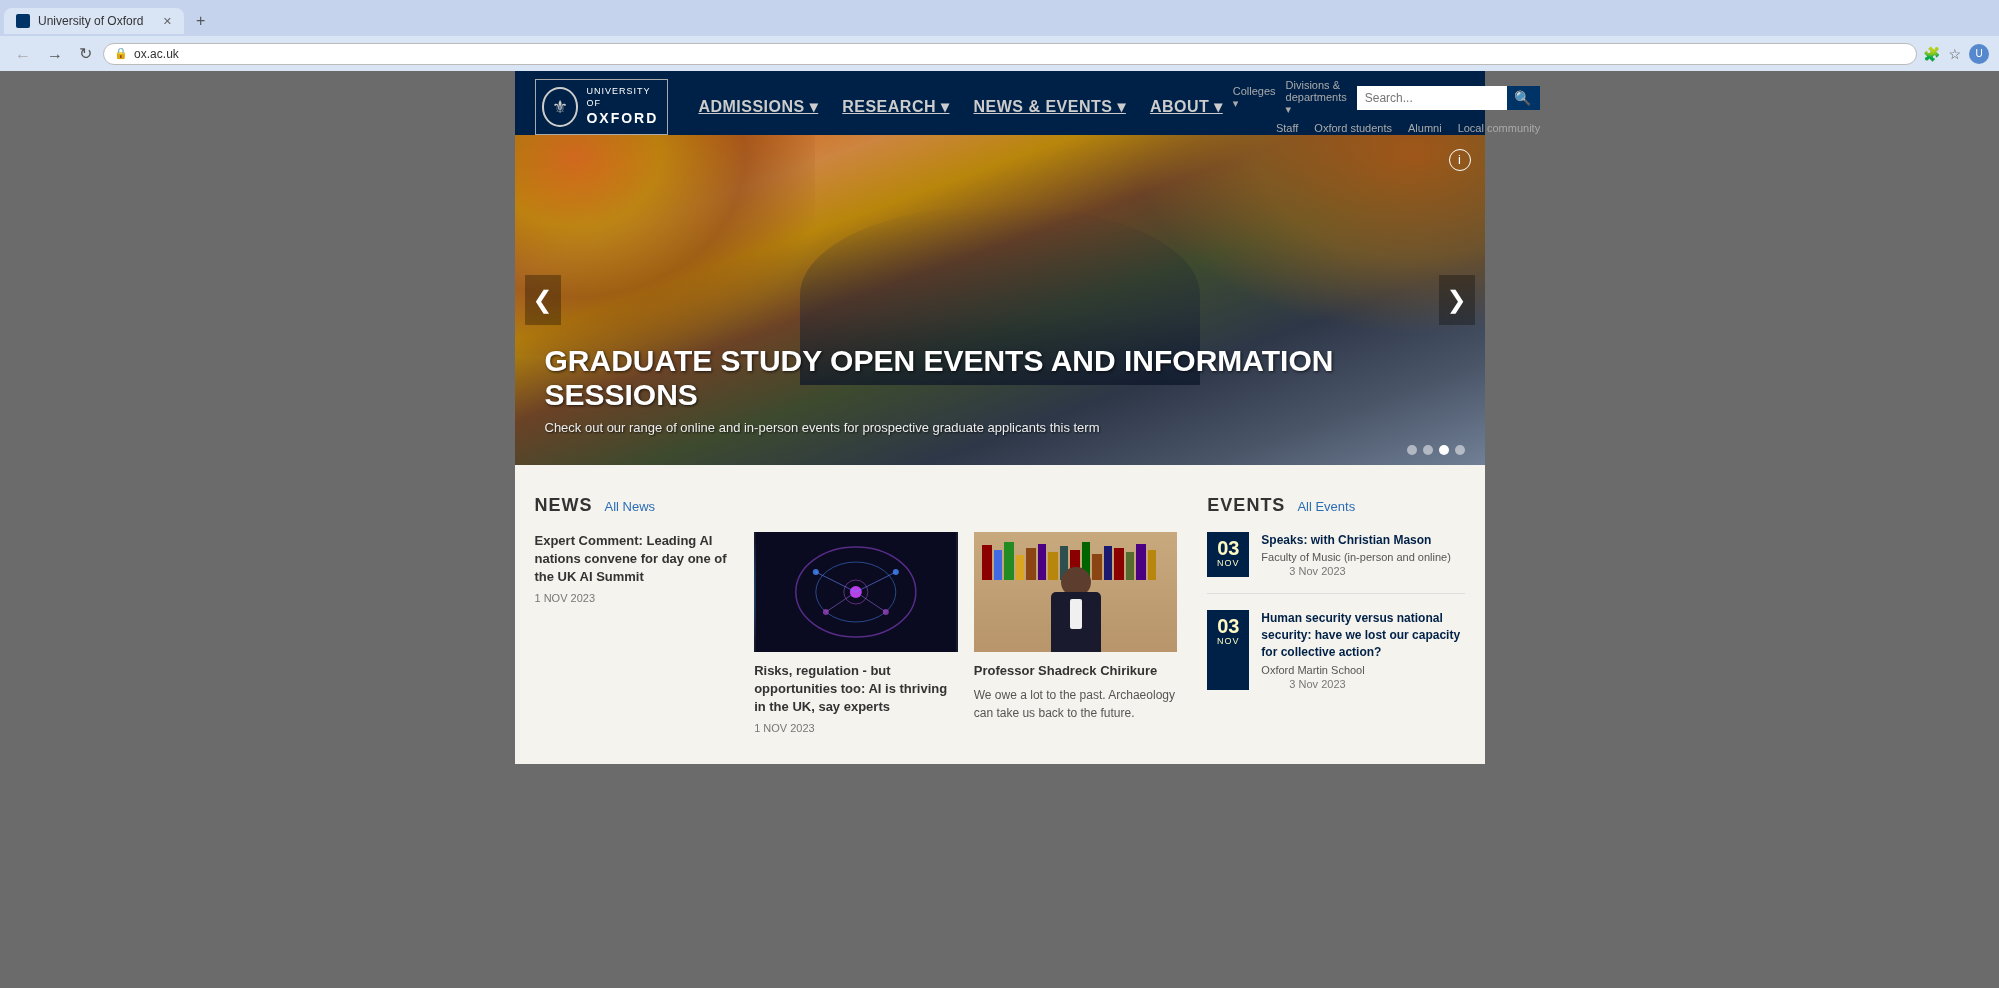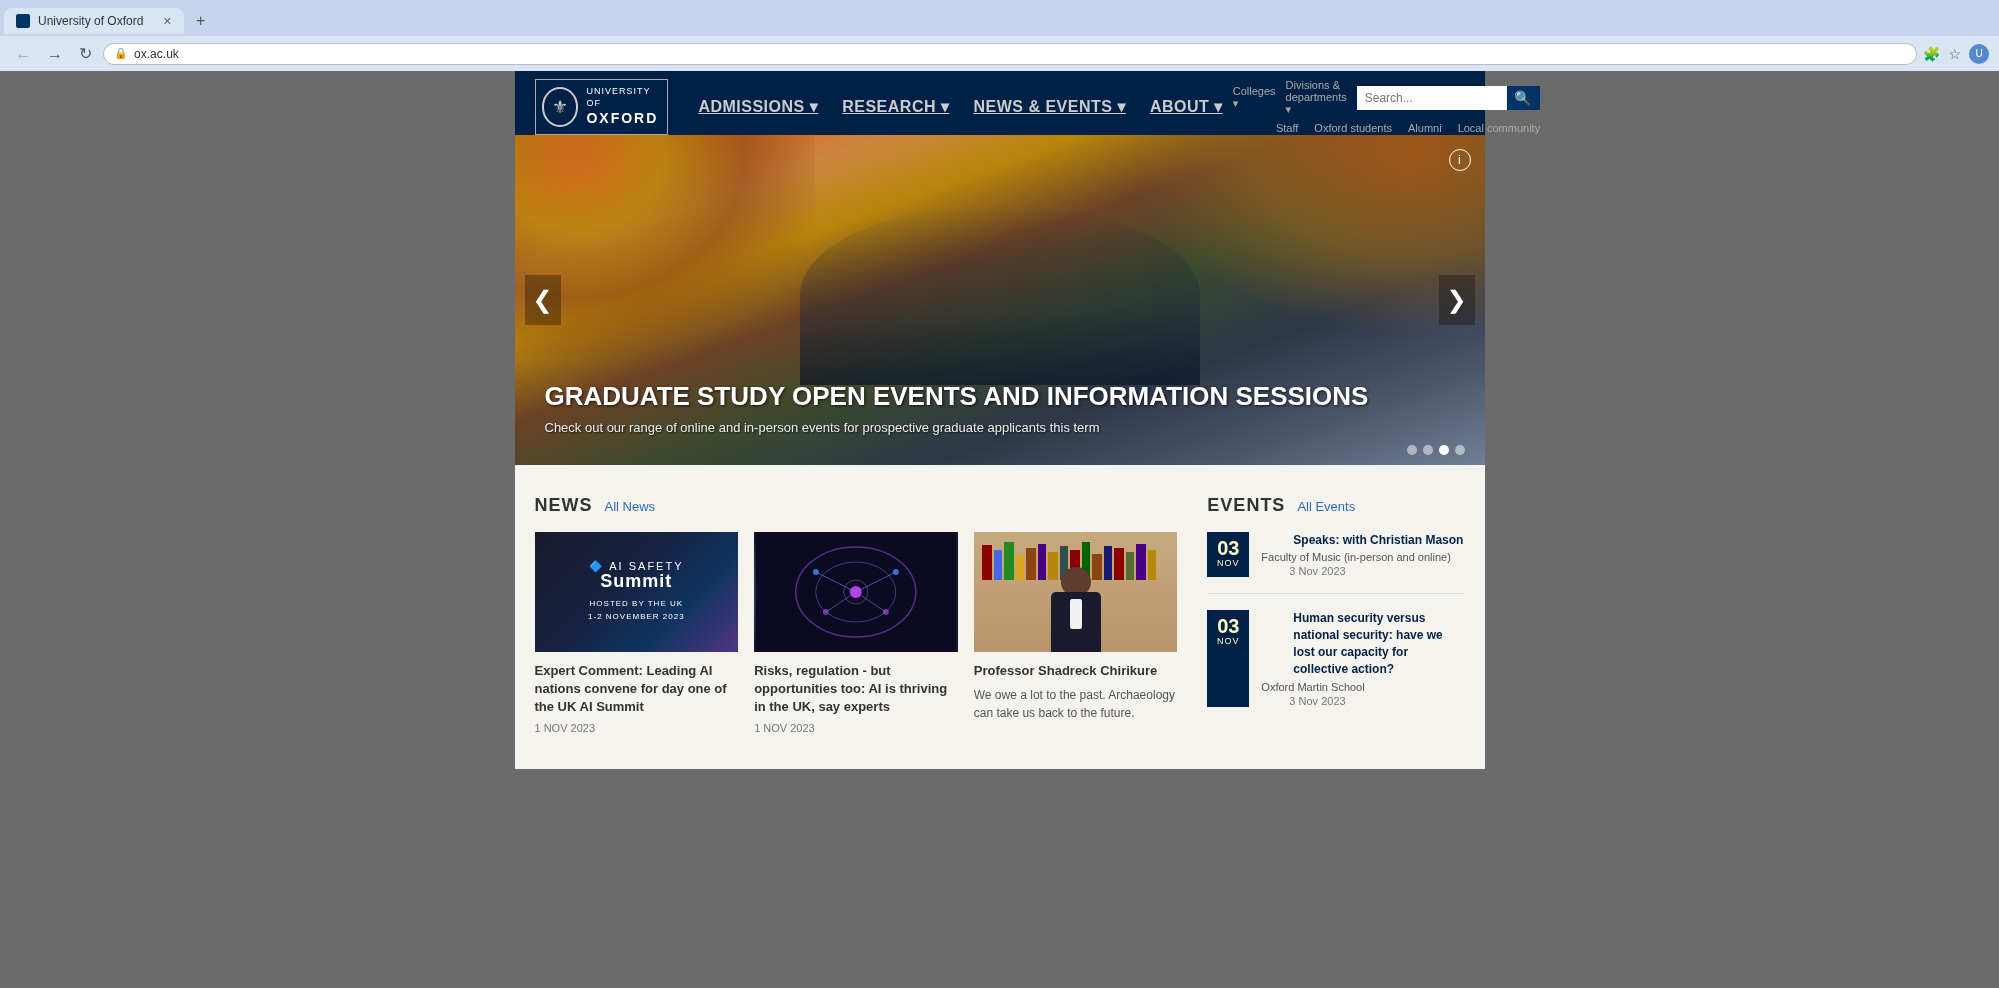--- a/index.html
+++ b/index.html
@@ -222,21 +222,21 @@
     }
     .hero-overlay {
       position: absolute;
       bottom: 0;
       left: 0;
       right: 0;
       padding: 20px 30px 30px;
     }
     .hero-title {
       color: white;
-      font-size: 26px;
+      font-size: 30px;
       font-weight: bold;
       text-transform: uppercase;
       text-shadow: 1px 1px 3px rgba(0,0,0,0.7);
       margin-bottom: 8px;
     }
     .hero-subtitle {
       color: #eee;
       font-size: 13px;
       text-shadow: 1px 1px 2px rgba(0,0,0,0.7);
     }
@@ -419,21 +419,20 @@
       text-transform: uppercase;
     }
     .event-info {}
     .event-title {
       font-size: 12px;
       font-weight: bold;
       color: #002147;
       margin-bottom: 3px;
       line-height: 1.4;
       cursor: pointer;
-      margin-left: 32px;
     }
     .event-location {
       font-size: 11px;
       color: #555;
       margin-bottom: 2px;
     }
     .event-date-text {
       font-size: 11px;
       color: #777;
       margin-left: 28px;
@@ -537,30 +536,20 @@
     <div class="news-events-grid">
 
       <div class="news-section">
         <div class="section-header">
           <span class="section-title">NEWS</span>
           <a class="section-link">All News</a>
         </div>
         <div class="news-grid">
 
           <div class="news-card">
-            <div class="news-card-image img-ai-summit">
-              <div class="summit-logo">
-                <div style="font-size:11px;letter-spacing:2px;font-weight:normal;">🔷 AI SAFETY</div>
-                <div style="font-size:18px;letter-spacing:1px;">Summit</div>
-              </div>
-              <div class="summit-sub">
-                <div>HOSTED BY THE UK</div>
-                <div>1-2 NOVEMBER 2023</div>
-              </div>
-            </div>
             <div class="news-card-title">Expert Comment: Leading AI nations convene for day one of the UK AI Summit</div>
             <div class="news-card-date">1 NOV 2023</div>
           </div>
 
           <div class="news-card">
             <div class="news-card-image img-regulation">
 
               <svg width="100%" height="100%" viewBox="0 0 200 120">
                 <rect width="200" height="120" fill="#0a0a20"></rect>
                 <ellipse cx="100" cy="60" rx="60" ry="45" fill="none" stroke="#8844cc" stroke-width="1.5" opacity="0.6"></ellipse>

